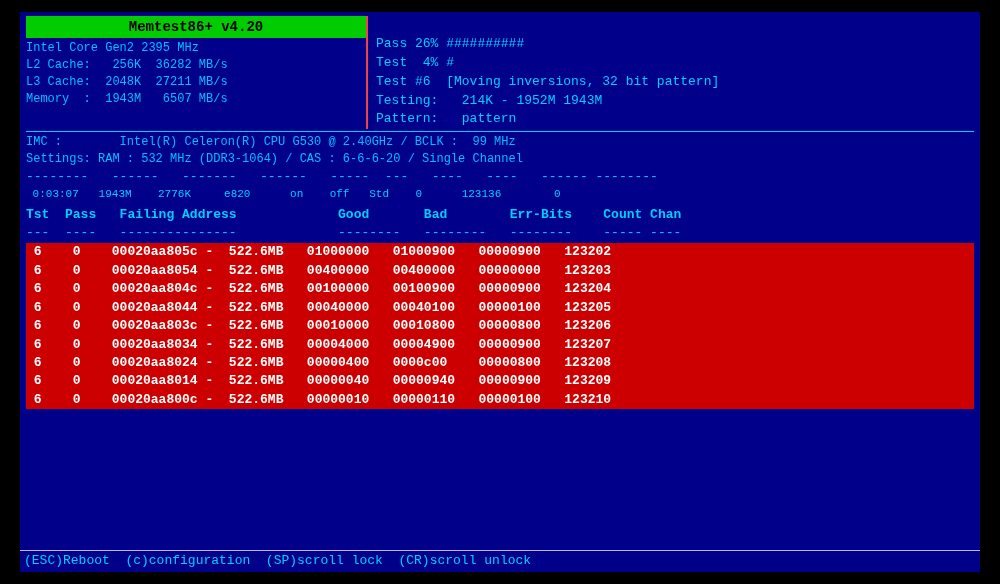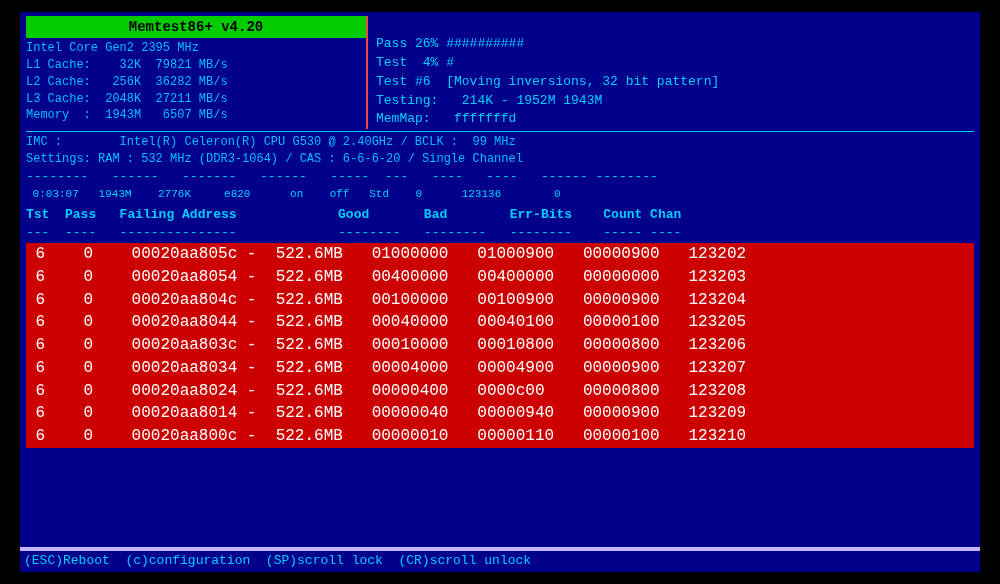--- a/index.html
+++ b/index.html
@@ -67,64 +67,64 @@
     }
     .error-table-dash {
       white-space: pre;
       color: #00CFFF;
       font-size: 13px;
     }
     .error-row {
       white-space: pre;
       background: #CC0000;
       color: #FFFFFF;
-      font-size: 16px;
+      font-size: 13px;
       display: block;
       line-height: 1.42;
+      font-weight: bold;
     }
     .bottom-bar {
       position: absolute;
       bottom: 0;
       left: 0;
       right: 0;
       background: #00008B;
       color: #00CFFF;
       font-size: 13px;
       white-space: pre;
       padding: 1px 4px;
-      border-top: 4px solid #c4b5fd;
+      border-top: 1px solid #c4b5fd;
       margin-top: 13px;
     }
     .pass-line {
       white-space: pre;
       color: #00CFFF;
       font-size: 13px;
     }
   </style>
 </head>
 <body>
 
 <div id="screen">
 
   <div style="display: flex; gap: 0;">
     <div style="flex: 0 0 340px;">
       <div class="title-bar">Memtest86+ v4.20</div>
       <div class="info-line">Intel Core Gen2 2395 MHz</div>
-      <div class="info-line">L1 Cache:    32K  79821 MB/s</div>
       <div class="info-line">L2 Cache:   256K  36282 MB/s</div>
       <div class="info-line">L3 Cache:  2048K  27211 MB/s</div>
       <div class="info-line">Memory  :  1943M   6507 MB/s</div>
     </div>
     <div style="flex: 1; padding-left: 8px; border-left: 2px solid #ef4444;">
       <div style="height: 19px;"></div>
       <div class="pass-line">Pass 26% ##########</div>
       <div class="pass-line">Test  4% #</div>
       <div class="pass-line">Test #6  [Moving inversions, 32 bit pattern]</div>
       <div class="pass-line">Testing:   214K - 1952M 1943M</div>
-      <div class="pass-line">MemMap:   fffffffd</div>
+      <div class="pass-line">Pattern:   pattern</div>
     </div>
   </div>
 
   <div class="divider-line" style="border-top: 1px solid #00CFFF; margin: 2px 0;"></div>
 
   <div class="info-line">IMC :        Intel(R) Celeron(R) CPU G530 @ 2.40GHz / BCLK :  99 MHz</div>
   <div class="info-line">Settings: RAM : 532 MHz (DDR3-1064) / CAS : 6-6-6-20 / Single Channel</div>
 
   <div class="dash-row">--------   ------   -------   ------   -----  ---   ----   ----   ------ --------</div>
   <div class="data-row"> 0:03:07   1943M    2776K     e820      on    off   Std    0      123136        0</div>

